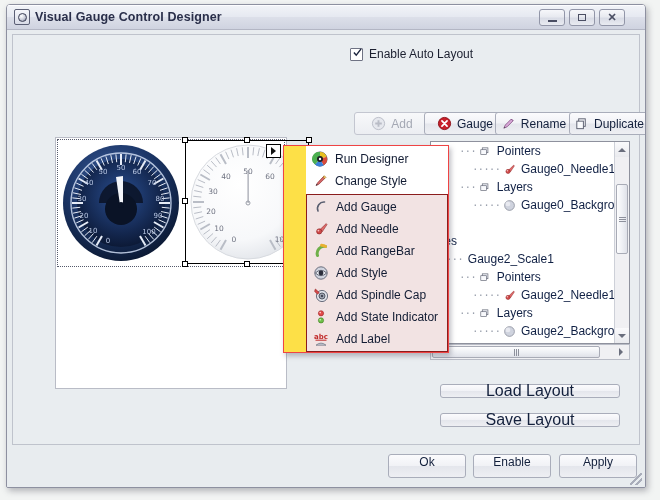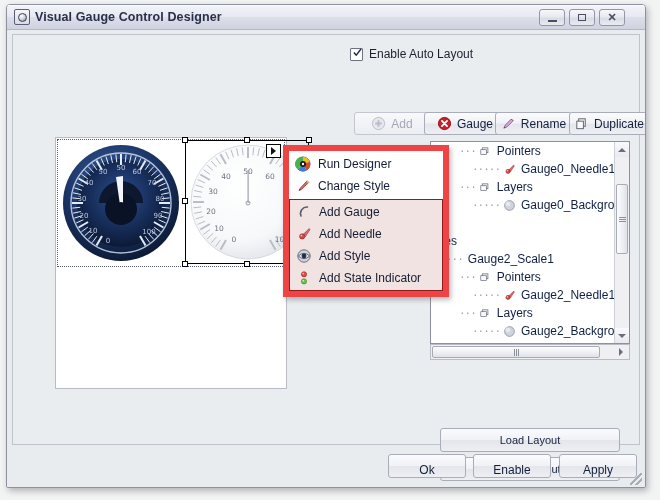--- a/index.html
+++ b/index.html
@@ -174,56 +174,57 @@
     background:linear-gradient(to bottom,#fdfdfe,#eceef3 60%,#dfe1e8);
     border:1px solid #a8abb6;border-radius:2px;box-sizing:border-box;
     display:flex;align-items:center;justify-content:center;
   }
   #tree-hthumb .grip{width:5px;height:7px;
     background:repeating-linear-gradient(to right,#8d909c 0 1px,transparent 1px 2px);}
   #tree-hright{position:absolute;right:1px;top:1px;width:14px;height:12px;display:flex;align-items:center;justify-content:center;}
 
   
   .layout-btn{
-    position:absolute;left:427px;width:180px;height:24px;
+    position:absolute;left:427px;width:180px;height:14px;
     background:linear-gradient(to bottom,#fbfbfd 0%,#f1f2f6 48%,#e4e6ec 52%,#eeeff3 100%);
     border:1px solid #a9adba;border-radius:3px;box-sizing:border-box;
     display:flex;align-items:center;justify-content:center;
-    font-size:11px;color:#13203c;margin-top:44px;
+    font-size:16px;color:#13203c;
   }
   #btn-load{top:349px;}
   #btn-save{top:378px;}
 
   
   #btnbar{position:absolute;left:0;right:0;bottom:0;height:42px;}
   .dlg-btn{
     position:absolute;top:9px;width:78px;height:24px;
     background:linear-gradient(to bottom,#fbfbfd 0%,#f1f2f6 48%,#e4e6ec 52%,#eeeff3 100%);
     border:1px solid #a9adba;border-radius:3px;box-sizing:border-box;
-    display:flex;align-items:flex-end;justify-content:center;
+    display:flex;align-items:flex-start;justify-content:center;
     font-size:12px;color:#13203c;
   }
   #btn-ok{left:381px;}
   #btn-cancel{left:466px;}
   #btn-apply{left:552px;}
   #grip{
     position:absolute;right:3px;bottom:2px;width:12px;height:12px;
     background:
       linear-gradient(135deg,transparent 45%,#a9adba 45%,#a9adba 58%,transparent 58%),
       linear-gradient(135deg,transparent 70%,#a9adba 70%,#a9adba 83%,transparent 83%);
   }
 
   
   #ctxmenu{
     position:absolute;left:270px;top:110px;width:166px;
-    background:#7dd3fc;
-    border:6px solid #ef4444;
+    background:#fde047;
+    border:1px solid #ef4444;
     box-sizing:border-box;
     box-shadow:2px 3px 5px rgba(70,70,85,.35);
     z-index:40;
+    padding-left:22px;
   }
   #ctx-top{background:#ffffff;padding:2px 0;}
   #ctx-group{
     background:#f2e3e3;
     border:1px solid #8b1d1d;
     box-sizing:border-box;
     padding:1px 0;
   }
   .mi{
     height:22px;display:flex;align-items:center;gap:7px;padding:0 6px;
@@ -633,35 +634,59 @@
             <div class="mi">
               <svg viewBox="0 0 16 16" class="mi-ico">
                 <path d="M13.2 2.6 L7 8.6 L9.2 10.8 L14 3.6 Z" fill="#e06a6a" stroke="#913030" stroke-width=".6"></path>
                 <circle cx="6.2" cy="10.4" r="2.6" fill="#d04a4a" stroke="#8a2222" stroke-width=".6"></circle>
                 <circle cx="5.4" cy="9.6" r=".9" fill="#f6c0c0"></circle>
               </svg>
               <span>Add Needle</span>
             </div>
             <div class="mi">
               <svg viewBox="0 0 16 16" class="mi-ico">
+                <path d="M12.5 3.5 A7 7 0 0 0 4.5 12.5" fill="none" stroke="#6fb04a" stroke-width="3" stroke-linecap="round"></path>
+                <path d="M12.5 3.5 A7 7 0 0 0 8.6 2.2" fill="none" stroke="#e8b030" stroke-width="3" stroke-linecap="round"></path>
+              </svg>
+              <span>Add RangeBar</span>
+            </div>
+            <div class="mi">
+              <svg viewBox="0 0 16 16" class="mi-ico">
                 <circle cx="8" cy="8" r="6.2" fill="#cfd3de" stroke="#6a6e7d"></circle>
                 <path d="M2.4 8 Q8 2.6 13.6 8 Q8 13.4 2.4 8 Z" fill="#e8eaf0" stroke="#4a4e5c" stroke-width=".8"></path>
                 <circle cx="8" cy="8" r="2.4" fill="#2a2e3c"></circle>
               </svg>
               <span>Add Style</span>
+            </div>
+            <div class="mi">
+              <svg viewBox="0 0 16 16" class="mi-ico">
+                <circle cx="9" cy="9" r="5.6" fill="#dfe2ea" stroke="#6a6e7d"></circle>
+                <circle cx="9" cy="9" r="3" fill="#9aa0ae" stroke="#555a68"></circle>
+                <circle cx="9" cy="9" r="1.1" fill="#2c3040"></circle>
+                <path d="M6.2 5.6 L2.4 2 L1.6 4.4 L4.6 7.2 Z" fill="#d84a4a" stroke="#8f2020" stroke-width=".6"></path>
+              </svg>
+              <span>Add Spindle Cap</span>
             </div>
             <div class="mi">
               <svg viewBox="0 0 16 16" class="mi-ico">
                 <circle cx="8" cy="4.3" r="2.6" fill="#e24a4a" stroke="#9a2020" stroke-width=".6"></circle>
                 <circle cx="7.2" cy="3.6" r=".8" fill="#ffd0d0"></circle>
                 <circle cx="8" cy="11.4" r="2.6" fill="#6fc04a" stroke="#3f7a20" stroke-width=".6"></circle>
                 <circle cx="7.2" cy="10.7" r=".8" fill="#dcf5cc"></circle>
               </svg>
               <span>Add State Indicator</span>
             </div>
+            <div class="mi">
+              <svg viewBox="0 0 16 16" class="mi-ico">
+                <text x="8" y="8" font-size="7" font-family="DejaVu Sans, sans-serif" font-weight="bold" fill="#c02a2a" text-anchor="middle">abc</text>
+                <path d="M2.5 9.2 H13.5" stroke="#c02a2a" stroke-width="1"></path>
+                <path d="M3 14.2 Q8 10 13 14.2 Z" fill="#c8ccd6" stroke="#6a6e7d" stroke-width=".7"></path>
+              </svg>
+              <span>Add Label</span>
+            </div>
           </div>
       </div>
 
     </div>
 
     <div id="btnbar">
       <div class="dlg-btn" id="btn-ok">
         <span>Ok</span>
       </div>
       <div class="dlg-btn" id="btn-cancel">

